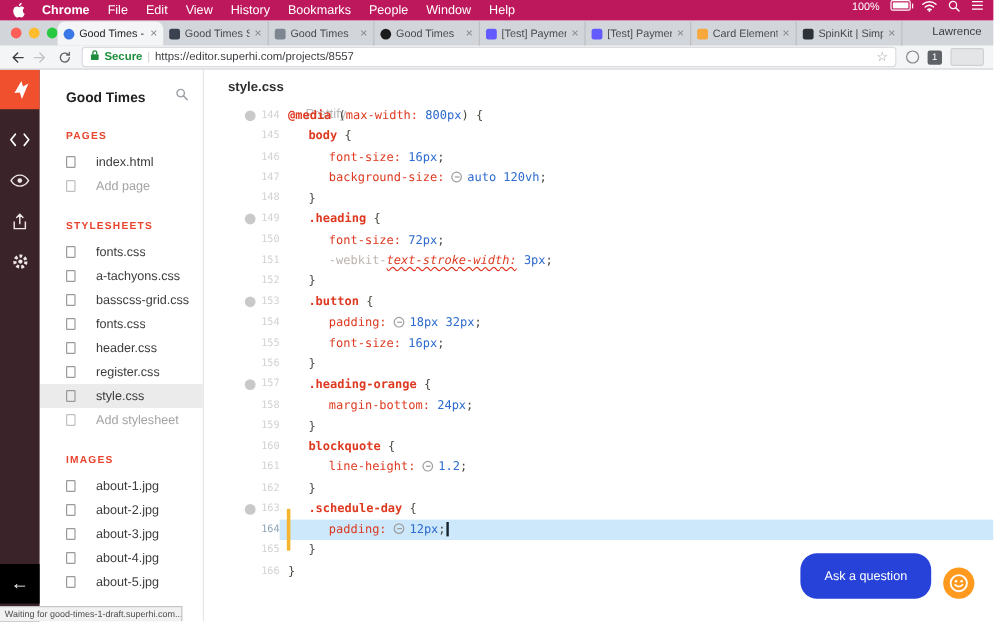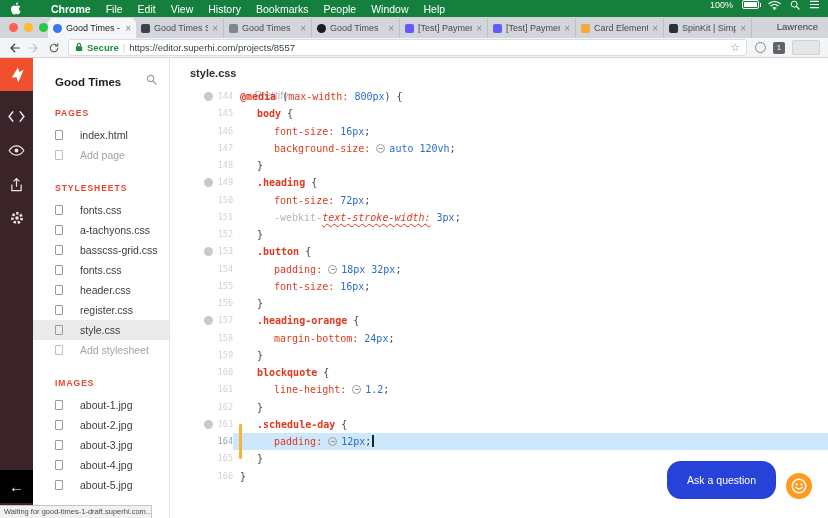--- a/index.html
+++ b/index.html
@@ -1,21 +1,21 @@
 <!DOCTYPE html>
 <html><head>
 <meta charset="utf-8">
 <style>
   html,body{margin:0;padding:0;}
   body{width:828px;height:518px;position:relative;overflow:hidden;background:#fff;
        font-family:"Liberation Sans",sans-serif;-webkit-font-smoothing:antialiased;}
 
   
-  .menubar{position:absolute;top:0;left:0;right:0;height:17px;background:#15803d;color:#fff;
-           display:flex;align-items:center;padding:0 10px;font-size:10.5px;z-index:30;gap:16px;}
+  .menubar{position:absolute;top:0;left:0;right:0;height:17px;background:#be185d;color:#fff;
+           display:flex;align-items:center;padding:0 10px;font-size:10.5px;z-index:30;}
   .applelogo{display:flex;align-items:center;margin-right:14px;}
   .menu-items{display:flex;gap:15px;}
   .menu-items span{white-space:nowrap;}
   .menu-items span:first-child{font-weight:bold;}
   .menu-right{position:absolute;right:8px;top:0;height:17px;display:flex;gap:9px;font-size:9px;}
   .batt{width:15px;height:7px;border:1px solid #fff;border-radius:2px;position:relative;display:inline-block;}
   .batt::before{content:"";position:absolute;inset:1px;background:#fff;}
   .batt::after{content:"";position:absolute;right:-3px;top:1.5px;width:1.5px;height:4px;background:#fff;}
 
   

